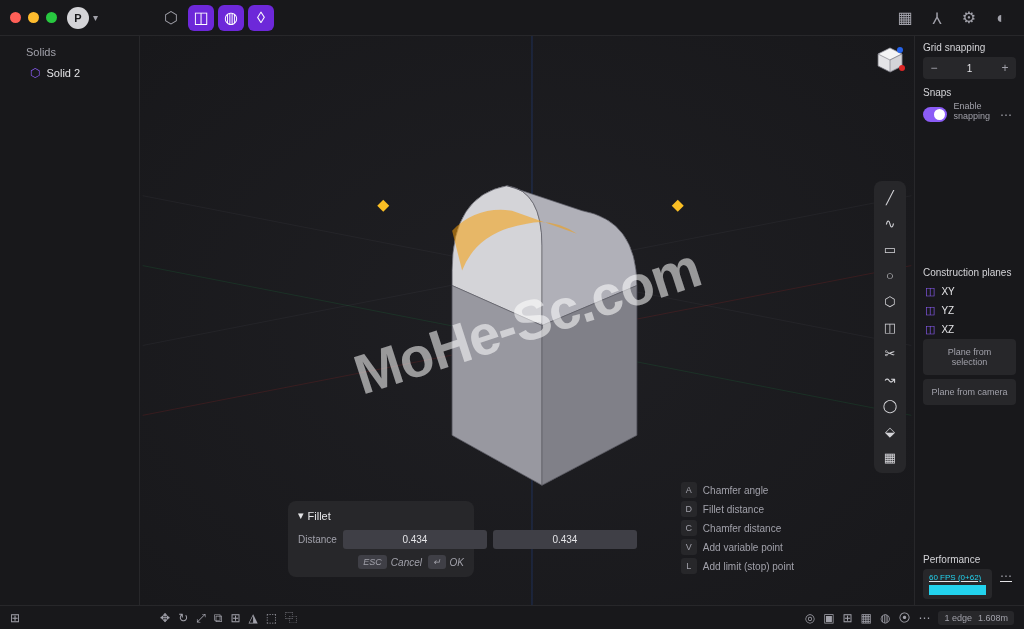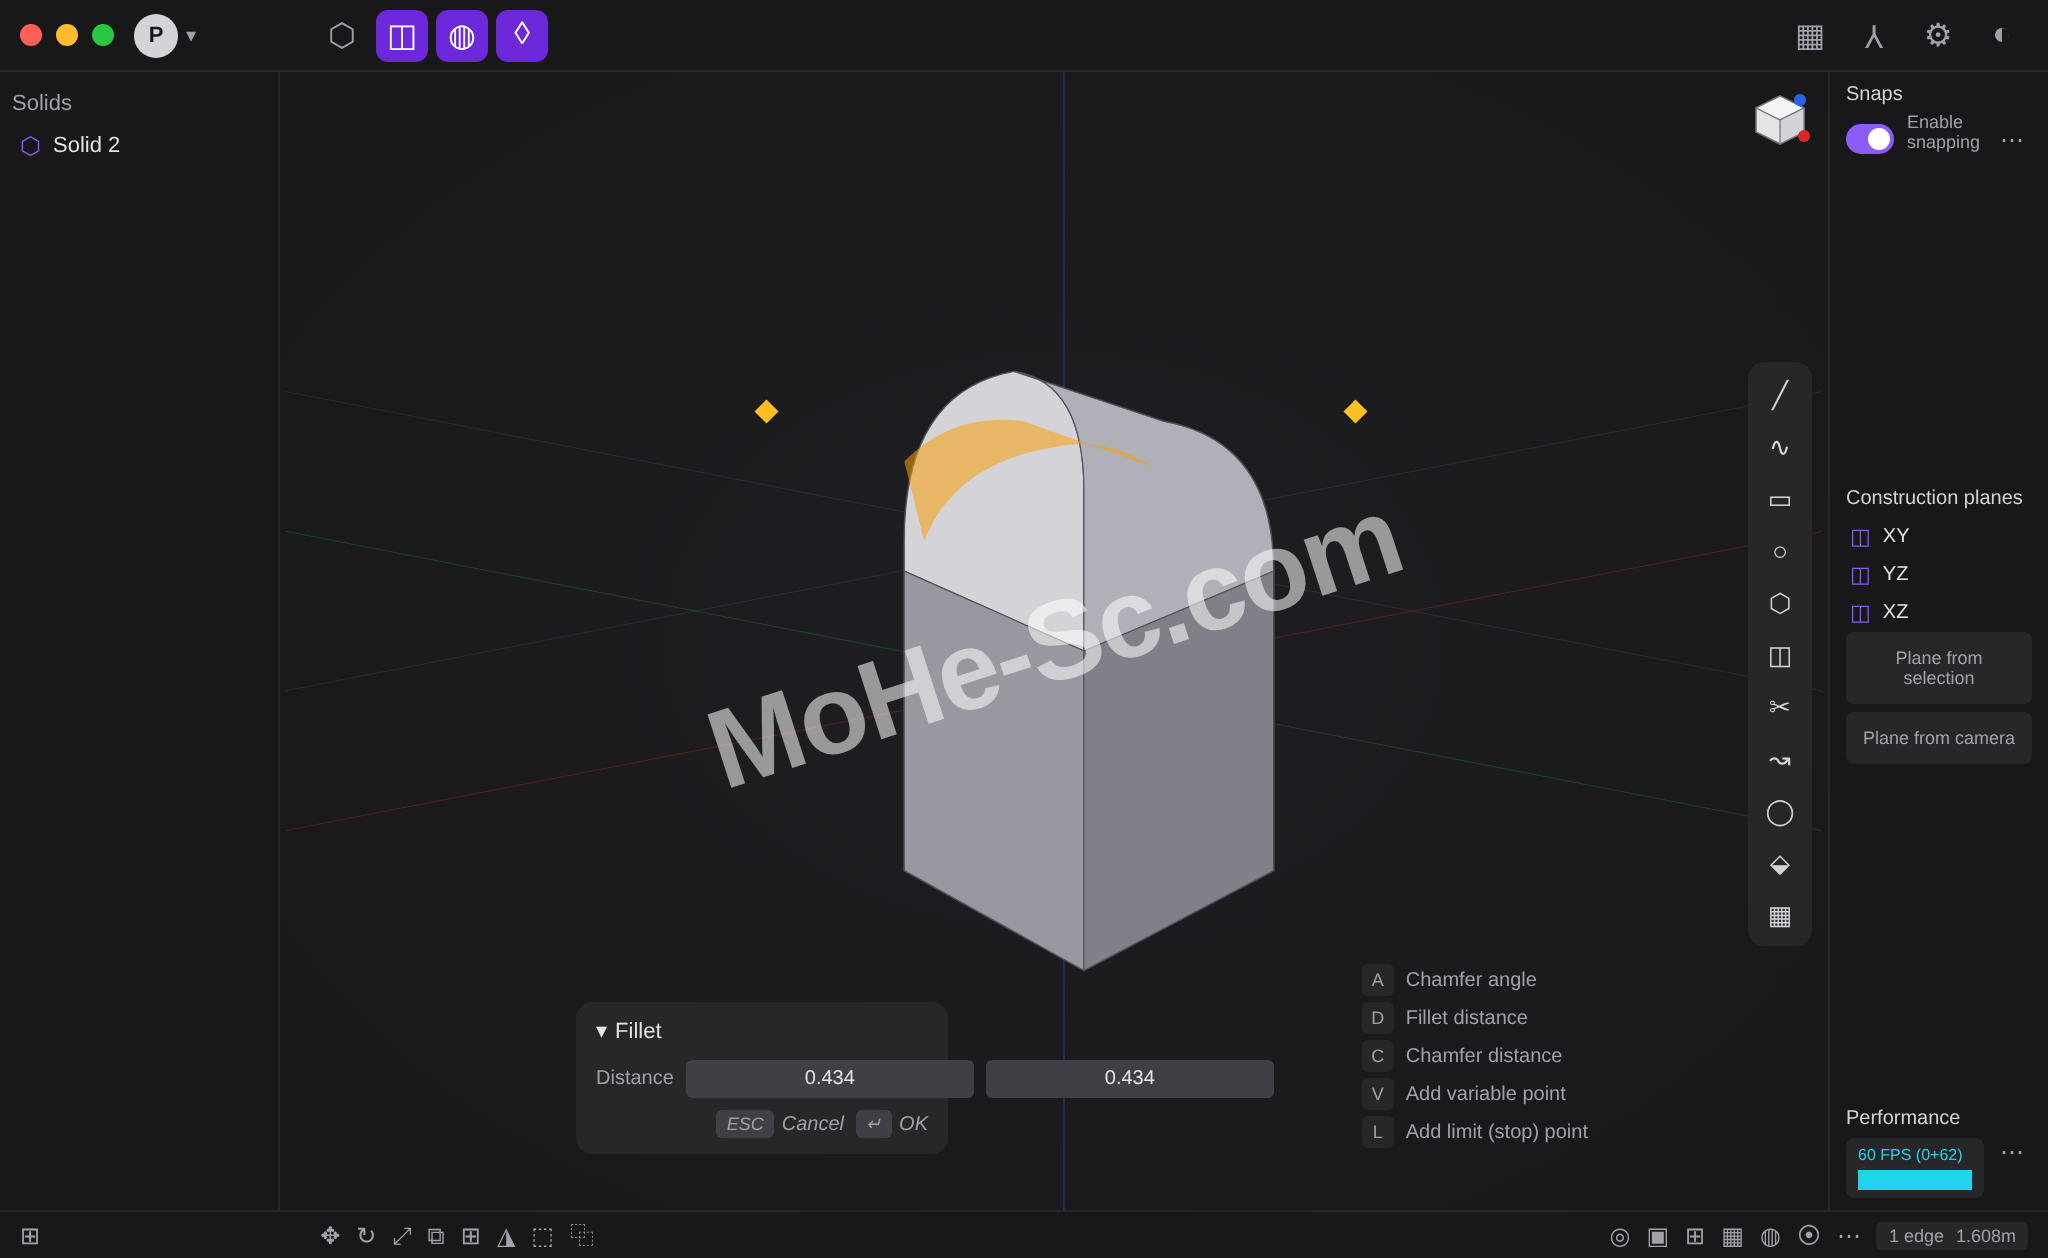--- a/index.html
+++ b/index.html
@@ -14,21 +14,21 @@
 .tl-green { background: #28c840; }
 .avatar { width: 22px; height: 22px; border-radius: 50%; background: #d4d4d8; color: #18181b; display: flex; align-items: center; justify-content: center; font-size: 11px; font-weight: 600; margin-right: 4px; }
 .chevron-down { font-size: 10px; color: #a1a1aa; }
 .top-center { margin-left: 60px; display: flex; gap: 4px; align-items: center; }
 .top-icon { width: 26px; height: 26px; border-radius: 6px; display: flex; align-items: center; justify-content: center; color: #a1a1aa; cursor: pointer; }
 .top-icon.active { background: #6d28d9; color: #fff; }
 .top-right { margin-left: auto; display: flex; gap: 6px; }
 
 
 .main { display: flex; height: calc(100% - 60px); }
-.left-panel { width: 140px; background: #18181b; border-right: 1px solid #27272a; padding: 6px 4px; }
+.left-panel { width: 140px; background: #18181b; border-right: 1px solid #27272a; padding: 6px 24px; }
 .panel-title { font-size: 11px; color: #a1a1aa; padding: 4px 2px; }
 .tree-item { display: flex; align-items: center; gap: 6px; padding: 4px 6px; font-size: 11px; color: #e4e4e7; border-radius: 4px; cursor: pointer; }
 .tree-icon { color: #8b5cf6; font-size: 12px; }
 
 
 .viewport { flex: 1; position: relative; background: radial-gradient(ellipse at center, #1f1f23 0%, #18181b 100%); overflow: hidden; }
 .viewport svg { position: absolute; inset: 0; width: 100%; height: 100%; }
 .view-cube { position: absolute; top: 8px; right: 8px; width: 32px; height: 32px; }
 
 
@@ -205,20 +205,28 @@
       <div class="shortcut-row">
         <div class="shortcut-key">L</div>
         <span>Add limit (stop) point</span>
       </div>
     </div>
 
     <div class="watermark">MoHe-Sc.com</div>
   </div>
 
   <div class="right-panel">
+    <div>
+      <div class="section-title">Grid snapping</div>
+      <div class="stepper">
+        <div class="stepper-btn">−</div>
+        <div class="stepper-val">1</div>
+        <div class="stepper-btn">+</div>
+      </div>
+    </div>
 
     <div>
       <div class="section-title">Snaps</div>
       <div class="toggle-row">
         <div class="toggle"></div>
         <div class="toggle-label">Enable snapping</div>
         <div class="more-dots">⋯</div>
       </div>
     </div>
 
@@ -239,21 +247,21 @@
         <span>XZ</span>
       </div>
       <button class="btn-secondary">Plane from selection</button>
       <button class="btn-secondary">Plane from camera</button>
     </div>
 
     <div class="right-spacer"></div>
 
     <div>
       <div class="section-title">Performance</div>
-      <div style="display:flex; gap:4px; align-items:flex-start;">
+      <div style="display:flex; gap:4px; align-items:flex-start;text-decoration:underline;">
         <div class="perf-box" style="flex:1">
           <div class="perf-label">60 FPS (0+62)</div>
           <div class="perf-bar"></div>
         </div>
         <div class="more-dots">⋯</div>
       </div>
     </div>
   </div>
 </div>
 

